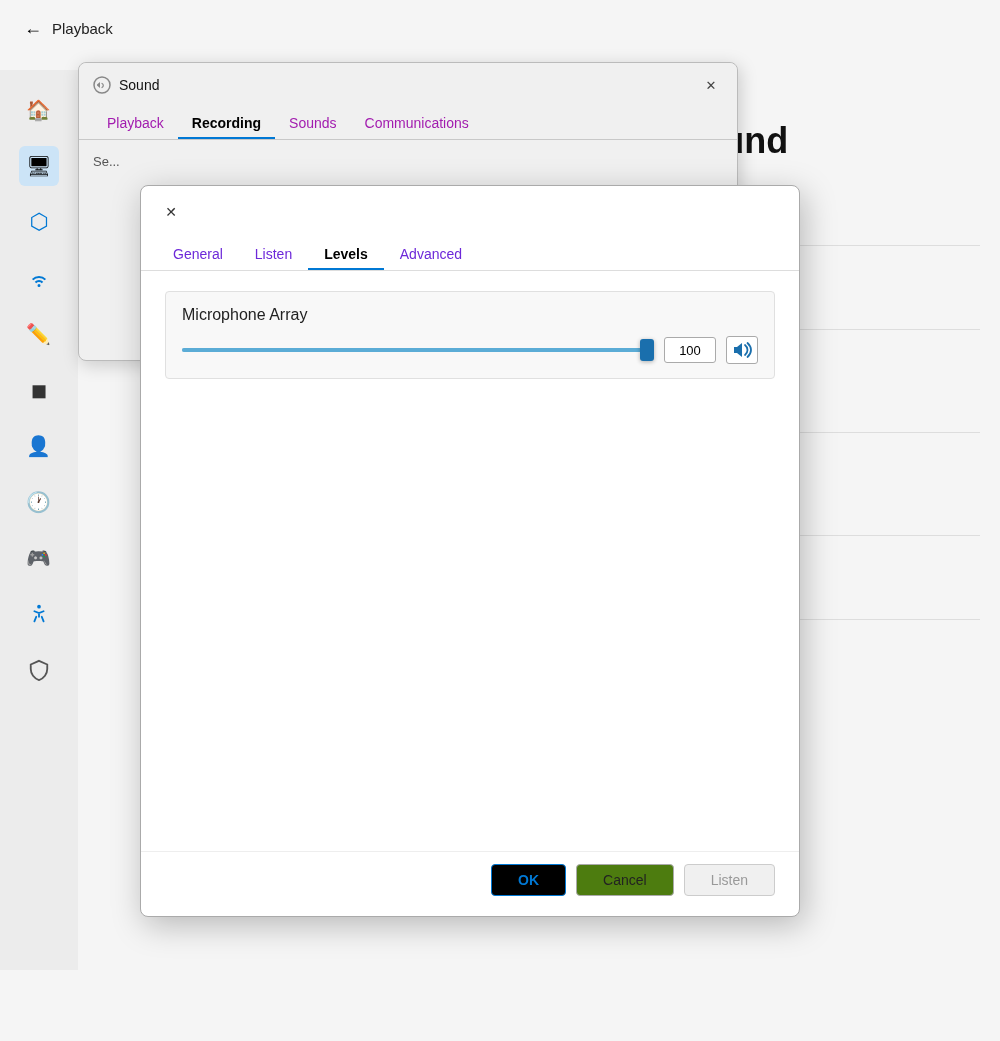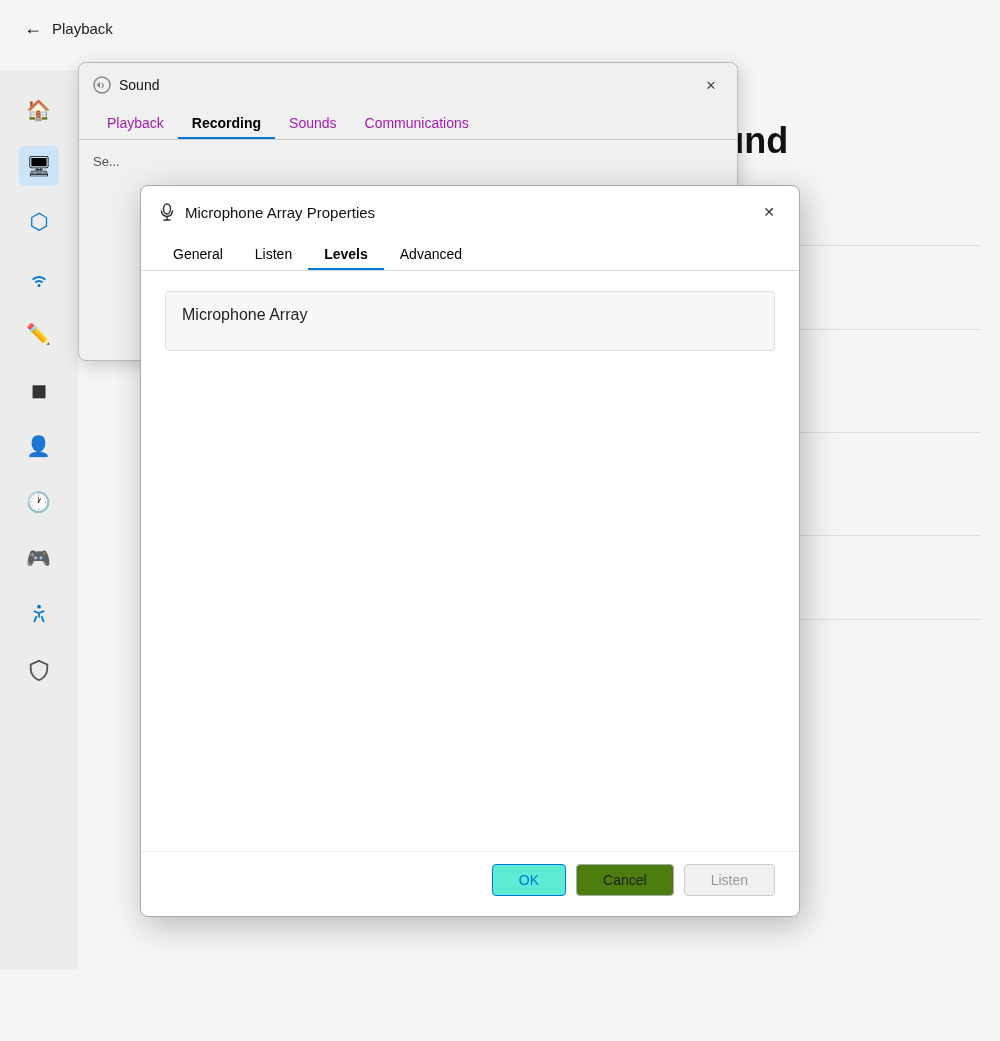--- a/index.html
+++ b/index.html
@@ -221,21 +221,21 @@
       display: flex;
       padding: 6px 16px 0 16px;
       gap: 0;
       border-bottom: 1px solid #ddd;
       margin-top: 8px;
     }
     .mic-tab {
       padding: 6px 16px 8px 16px;
       font-size: 14px;
       cursor: pointer;
-      color: #000000;
+      color: #6d28d9;
       border: none;
       background: transparent;
       position: relative;
     }
     .mic-tab.active {
       color: #000000;
       font-weight: 700;
     }
     .mic-tab.active::after {
       content: '';
@@ -339,24 +339,24 @@
       border-top: 1px solid #eee;
     }
     .btn {
       padding: 7px 26px;
       font-size: 14px;
       border-radius: 4px;
       cursor: pointer;
       font-family: 'Segoe UI', Arial, sans-serif;
     }
     .btn-ok {
-      background: #5eead4;
+      background: #000000;
       border: 1px solid #0078d4;
       color: #0078d4;
-      font-weight: 400;
+      font-weight: 700;
     }
     .btn-cancel {
       background: #4d7c0f;
       border: 1px solid #aaa;
       color: #222;
     }
     .btn-apply {
       background: #f0f0f0;
       border: 1px solid #ccc;
       color: #999;
@@ -449,43 +449,50 @@
     <button class="sound-tab">Communications</button>
   </div>
 
   <div class="sound-dialog-body">
     <div class="sound-dialog-sel-label">Se...</div>
   </div>
 </div>
 
 <div class="mic-dialog">
   <div class="mic-dialog-titlebar">
-    <div class="mic-dialog-title-left">
-
-      <svg width="20" height="20" viewBox="0 0 20 20">
-        <ellipse cx="10" cy="7" rx="3.5" ry="5" stroke="#333" stroke-width="1.5" fill="none"></ellipse>
-        <path d="M4.5 9a5.5 5.5 0 0 0 11 0" stroke="#333" stroke-width="1.5" fill="none" stroke-linecap="round"></path>
-        <line x1="10" y1="14.5" x2="10" y2="18" stroke="#333" stroke-width="1.5" stroke-linecap="round"></line>
-        <line x1="7" y1="18" x2="13" y2="18" stroke="#333" stroke-width="1.5" stroke-linecap="round"></line>
-      </svg>
-      <span>Microphone Array Properties</span>
-    </div>
     <button class="mic-dialog-close-btn">✕</button>
   </div>
 
   <div class="mic-tabs">
     <button class="mic-tab">General</button>
     <button class="mic-tab">Listen</button>
     <button class="mic-tab active">Levels</button>
     <button class="mic-tab">Advanced</button>
   </div>
 
   <div class="mic-dialog-body">
     <div class="mic-level-section">
       <div class="mic-level-label">Microphone Array</div>
+      <div class="mic-level-row">
+        <div class="slider-track-container">
+          <div class="slider-track">
+            <div class="slider-filled" style="width:100%;"></div>
+          </div>
+          <div class="slider-thumb"></div>
+        </div>
+        <div class="mic-level-value-box">100</div>
+        <div class="mic-volume-icon">
+
+          <svg width="22" height="20" viewBox="0 0 22 20">
+            <path d="M3 7h3l5-4v14l-5-4H3V7z" fill="#1a6fad"></path>
+            <path d="M14 5c1.5 1.2 2.5 3 2.5 5s-1 3.8-2.5 5" stroke="#1a6fad" stroke-width="1.8" fill="none" stroke-linecap="round"></path>
+            <path d="M16.5 3C18.5 4.8 20 7.3 20 10s-1.5 5.2-3.5 7" stroke="#1a6fad" stroke-width="1.8" fill="none" stroke-linecap="round"></path>
+          </svg>
+        </div>
+      </div>
     </div>
   </div>
 
   <div class="mic-dialog-footer">
     <button class="btn btn-ok">OK</button>
     <button class="btn btn-cancel">Cancel</button>
     <button class="btn btn-apply">Listen</button>
   </div>
 </div>
 

